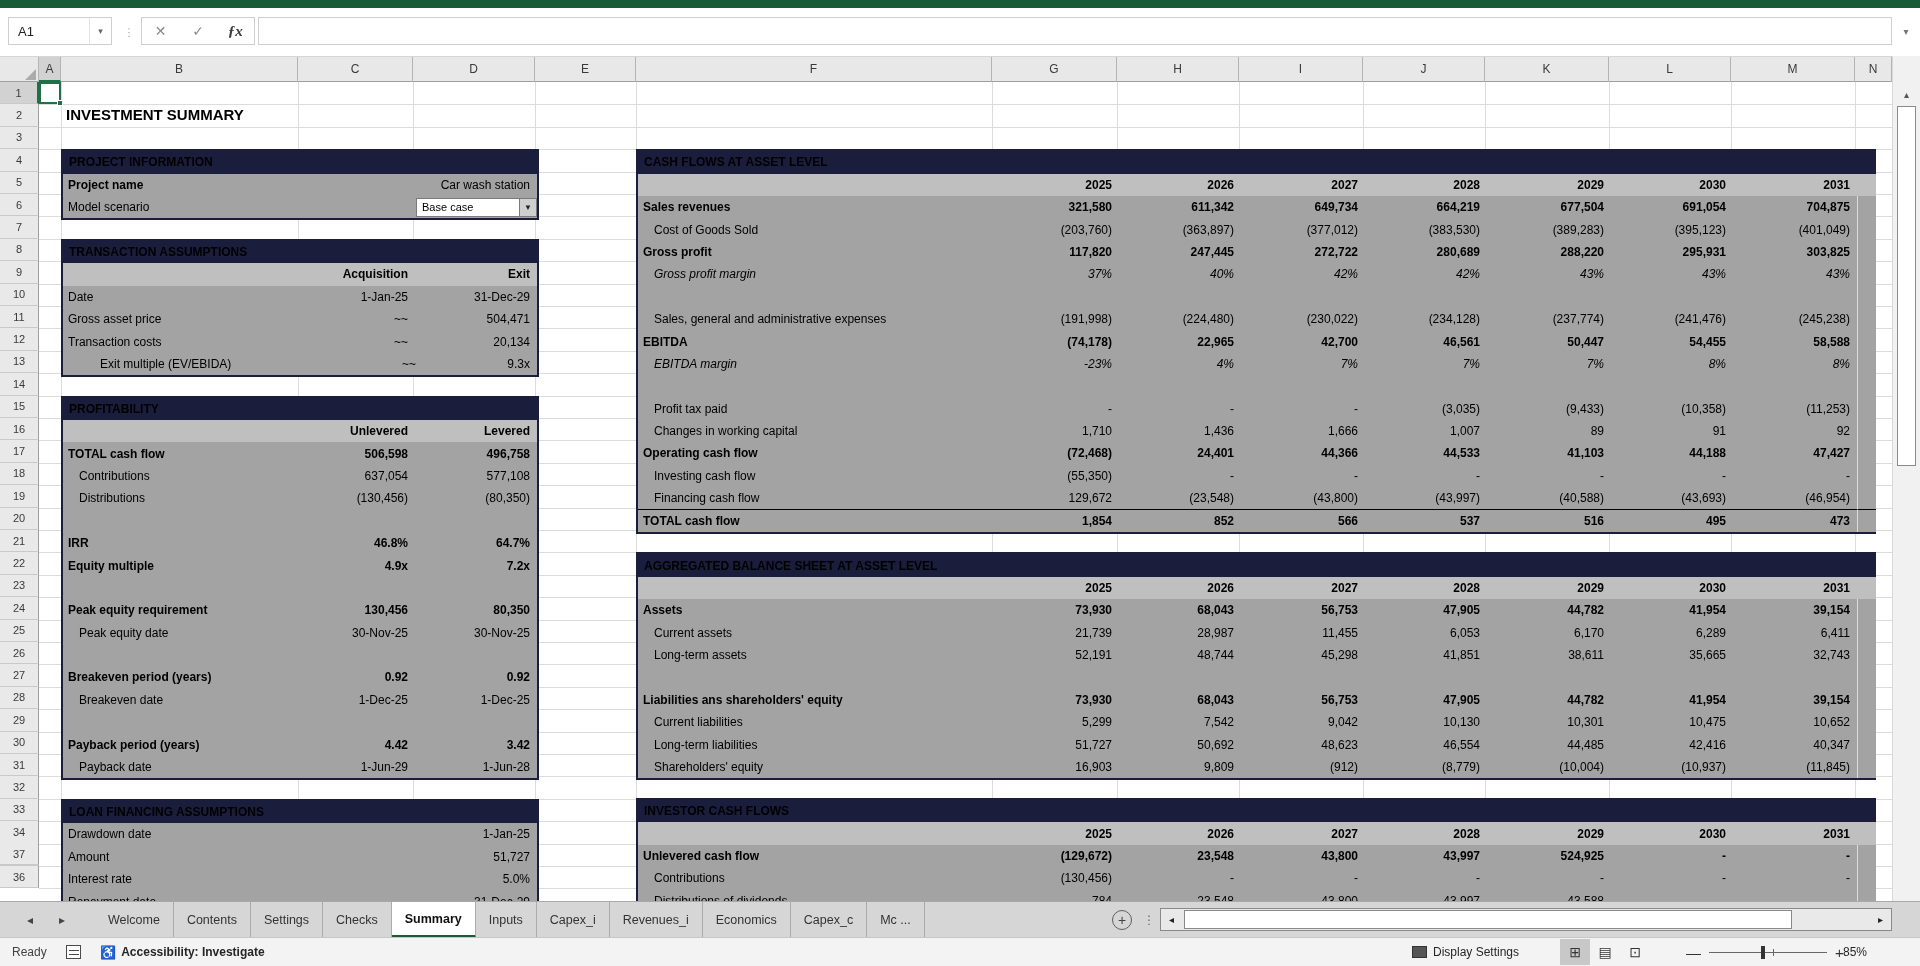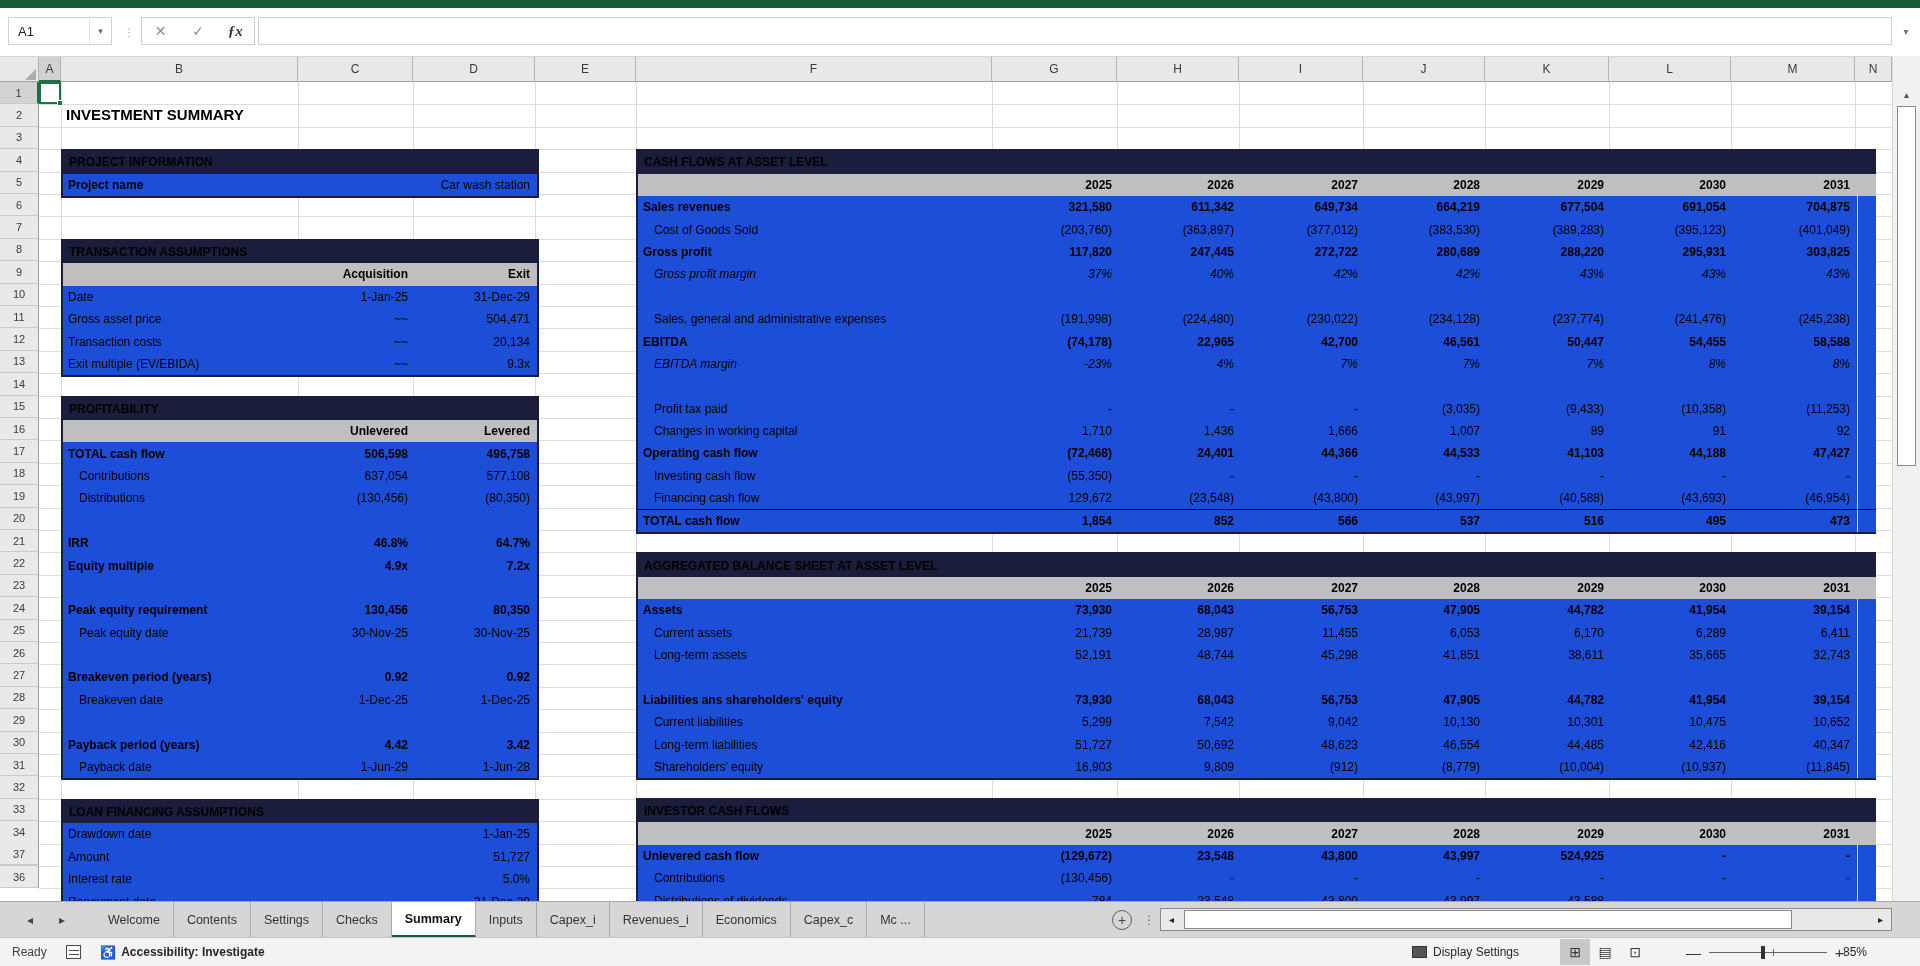--- a/index.html
+++ b/index.html
@@ -48,21 +48,21 @@
           border-bottom:1px solid #C9C9C9;font-size:11px;color:#3A3A3A;display:flex;align-items:center;justify-content:center;}
   .rowhdr.sel{background:var(--hdrsel);border-right:2px solid var(--green);}
   .gl-v{position:absolute;top:0;width:1px;background:var(--grid);}
   .gl-h{position:absolute;left:39px;height:1px;background:var(--grid);}
   .selcell{position:absolute;border:2px solid var(--green);background:transparent;}
   .selcell .handle{position:absolute;right:-4px;bottom:-4px;width:6px;height:6px;background:var(--green);border:1px solid #fff;}
 
   .sheettitle{position:absolute;font-size:15px;font-weight:bold;color:#000;white-space:nowrap;}
 
   
-  .ftable{position:absolute;border:2px solid var(--navy);background:#1d4ed8;}
+  .ftable{position:absolute;border:2px solid var(--navy);background:#a3a3a3;}
   .frow{display:flex;width:100%;}
   .tname{background:var(--navy);color:#fff;font-weight:bold;font-size:12px;display:flex;align-items:center;padding-left:6px;}
   .ghdr{background:var(--grayhdr);}
   .fcell{font-size:12px;color:#000;display:flex;align-items:center;white-space:nowrap;overflow:hidden;}
   .fcell.lbl{padding-left:5px;}
   .fcell.ind{padding-left:16px;}
   .fcell.num{justify-content:flex-end;padding-right:7px;}
   .fcell.b{font-weight:bold;}
   .fcell.i{font-style:italic;}
   .tb{border-top:1px solid #000;}
@@ -252,20 +252,29 @@
       </div>
       <div class="sheettitle" style="left: 66px; top: 22.4px; height: 22.4px; line-height: 22.4px;">INVESTMENT SUMMARY</div>
       <div class="ftable" style="left: 61px; top: 67.2px; width: 478px;">
         <div class="frow" style="height: 22.4px;">
           <div class="fcell tname" style="width: 474px; height: 100%;">PROJECT INFORMATION</div>
         </div>
         <div class="frow" style="height: 22.4px;">
           <div class="fcell lbl b" style="width: 237px; height: 100%;">Project name</div>
           <div class="fcell num" style="width: 237px; height: 100%;">Car wash station</div>
         </div>
+        <div class="frow" style="height: 22.4px;">
+          <div class="fcell lbl" style="width: 352px; height: 100%;">Model scenario</div>
+          <div class="fcell " style="width: 122px; height: 100%;">
+            <div class="dd" style="width: 121px;">
+              <div class="ddtext">Base case</div>
+              <div class="ddbtn">▼</div>
+            </div>
+          </div>
+        </div>
       </div>
       <div class="ftable" style="left: 61px; top: 156.8px; width: 478px;">
         <div class="frow" style="height: 22.4px;">
           <div class="fcell tname" style="width: 474px; height: 100%;">TRANSACTION ASSUMPTIONS</div>
         </div>
         <div class="frow" style="height: 22.4px;">
           <div class="fcell ghdr lbl" style="width: 237px; height: 100%;"></div>
           <div class="fcell ghdr num b" style="width: 115px; height: 100%;">Acquisition</div>
           <div class="fcell ghdr num b" style="width: 122px; height: 100%;">Exit</div>
         </div>
@@ -277,21 +286,21 @@
         <div class="frow" style="height: 22.4px;">
           <div class="fcell lbl" style="width: 237px; height: 100%;">Gross asset price</div>
           <div class="fcell num" style="width: 115px; height: 100%;">~~</div>
           <div class="fcell num" style="width: 122px; height: 100%;">504,471</div>
         </div>
         <div class="frow" style="height: 22.4px;">
           <div class="fcell lbl" style="width: 237px; height: 100%;">Transaction costs</div>
           <div class="fcell num" style="width: 115px; height: 100%;">~~</div>
           <div class="fcell num" style="width: 122px; height: 100%;">20,134</div>
         </div>
-        <div class="frow" style="height: 22.4px;">
+        <div class="frow" style="height: 22.4px; padding-left: 32px;">
           <div class="fcell lbl" style="width: 237px; height: 100%;">Exit multiple (EV/EBIDA)</div>
           <div class="fcell num" style="width: 115px; height: 100%;">~~</div>
           <div class="fcell num" style="width: 122px; height: 100%;">9.3x</div>
         </div>
       </div>
       <div class="ftable" style="left: 61px; top: 313.6px; width: 478px;">
         <div class="frow" style="height: 22.4px;">
           <div class="fcell tname" style="width: 474px; height: 100%;">PROFITABILITY</div>
         </div>
         <div class="frow" style="height: 22.4px;">

